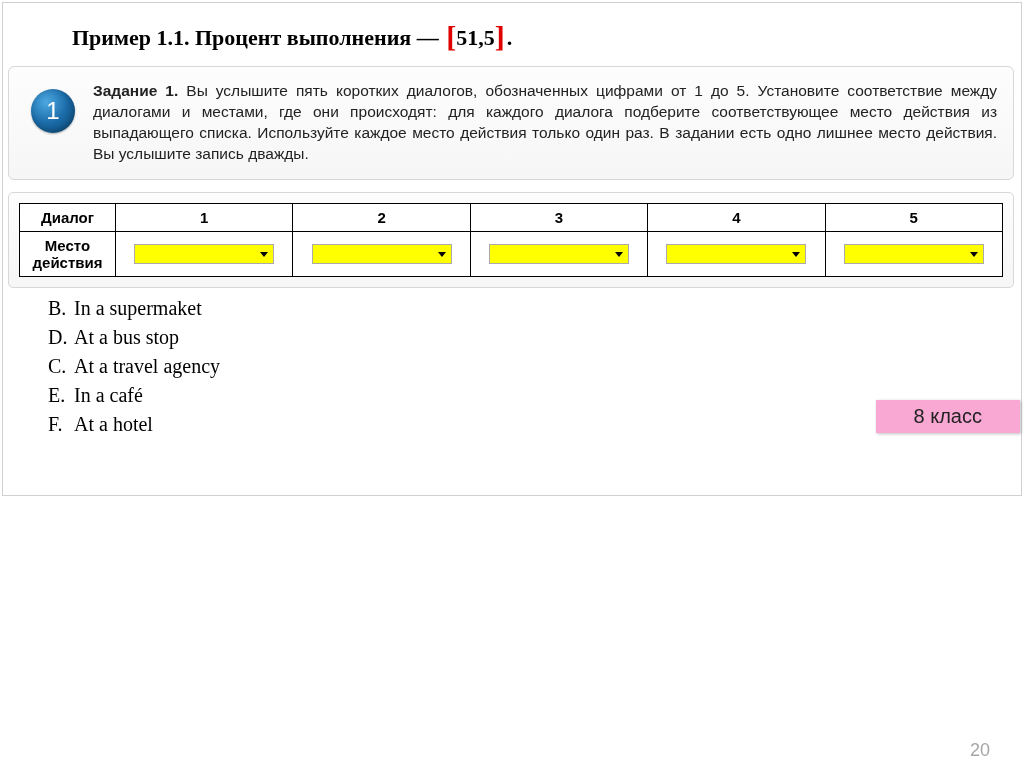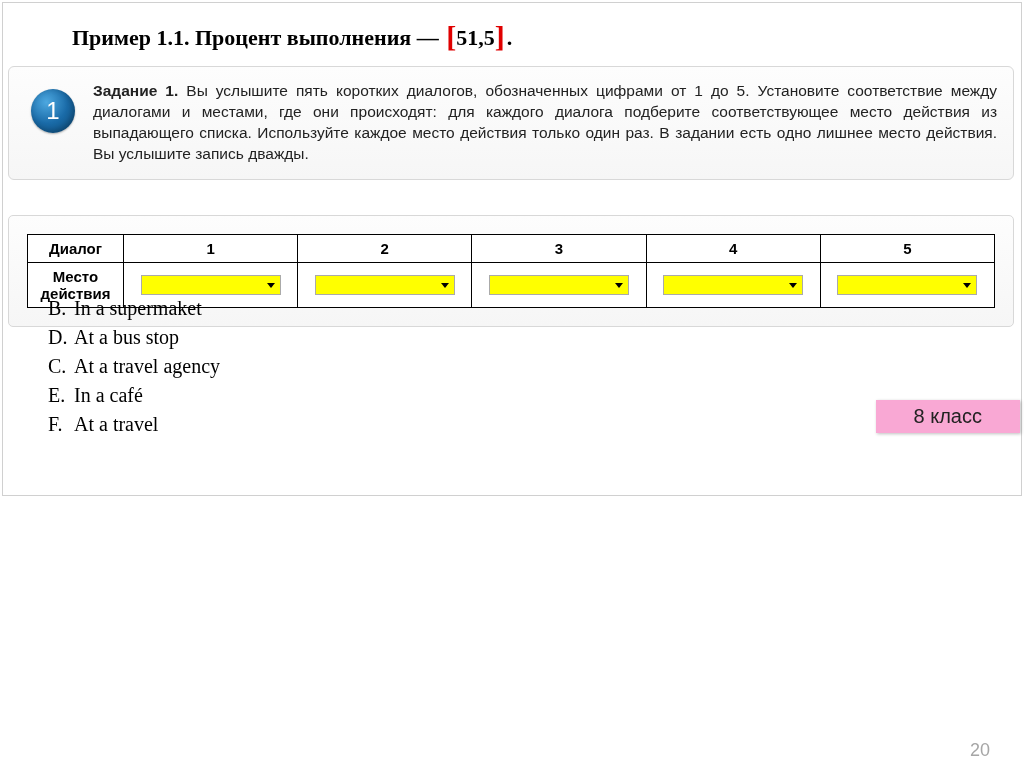--- a/index.html
+++ b/index.html
@@ -76,22 +76,21 @@
   }
   .task-text .lead { font-weight: bold; }
   .answer-block {
     position: absolute;
     top: 192px;
     left: 8px;
     width: 1006px;
     border: 1px solid #d8d8d8;
     border-radius: 5px;
     background: linear-gradient(#fdfdfd,#f6f6f6);
-    padding: 18px;
-    margin-top: 23px;
+    padding: 10px;
   }
   .answer-table {
     width: 100%;
     border-collapse: collapse;
     table-layout: fixed;
   }
   .answer-table td, .answer-table th {
     border: 1px solid #000;
     font-family: Arial, sans-serif;
     font-size: 15px;
@@ -222,18 +221,18 @@
     </tr>
   </tbody>
     </table>
 </div>
 
 <div class="options-list">
   <div><span class="letter">B.</span><span>In a supermaket</span></div>
   <div><span class="letter">D.</span><span>At a bus stop</span></div>
   <div><span class="letter">C.</span><span>At a travel agency</span></div>
   <div><span class="letter">E.</span><span>In a café</span></div>
-  <div><span class="letter">F.</span><span>At a travel</span></div>
+  <div><span class="letter">F.</span><span>At a hotel</span></div>
 </div>
 
 <div class="grade-tag">8 класс</div>
 
 <div class="page-num">20</div>
 
 </body></html>

